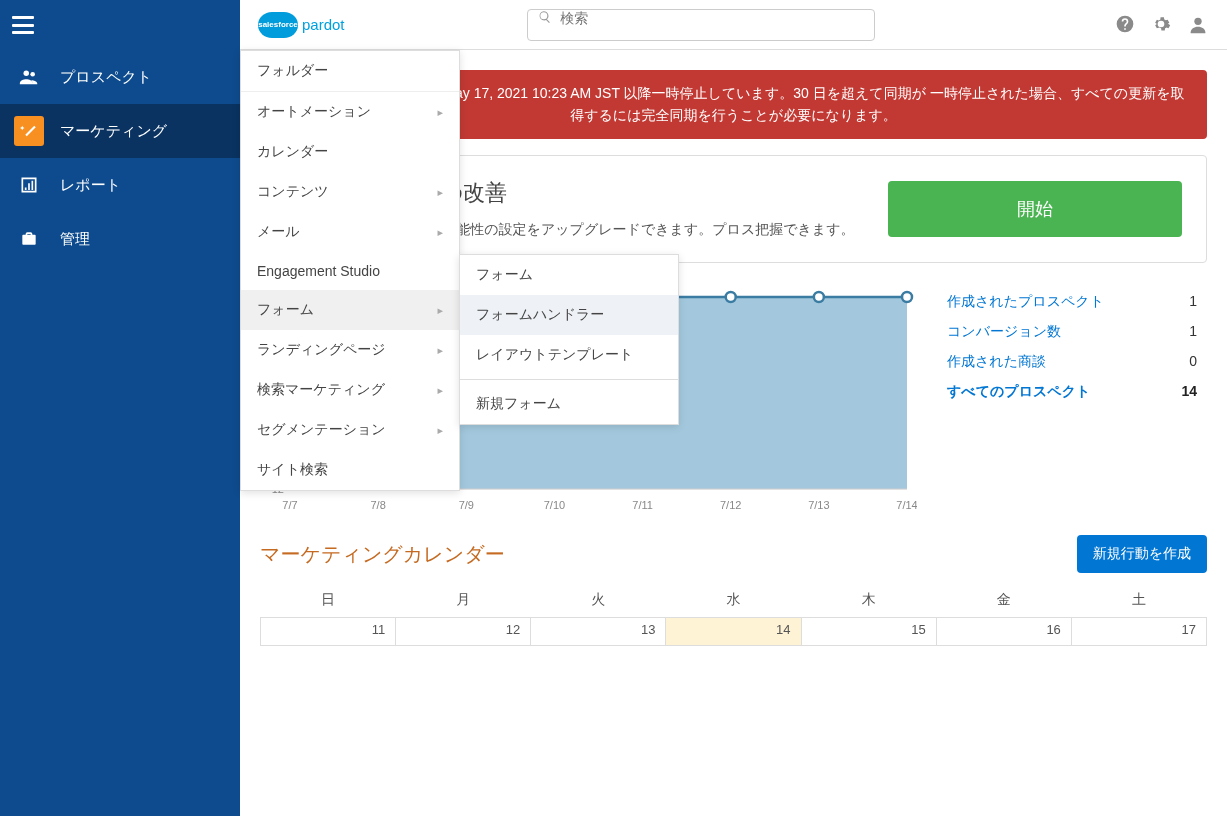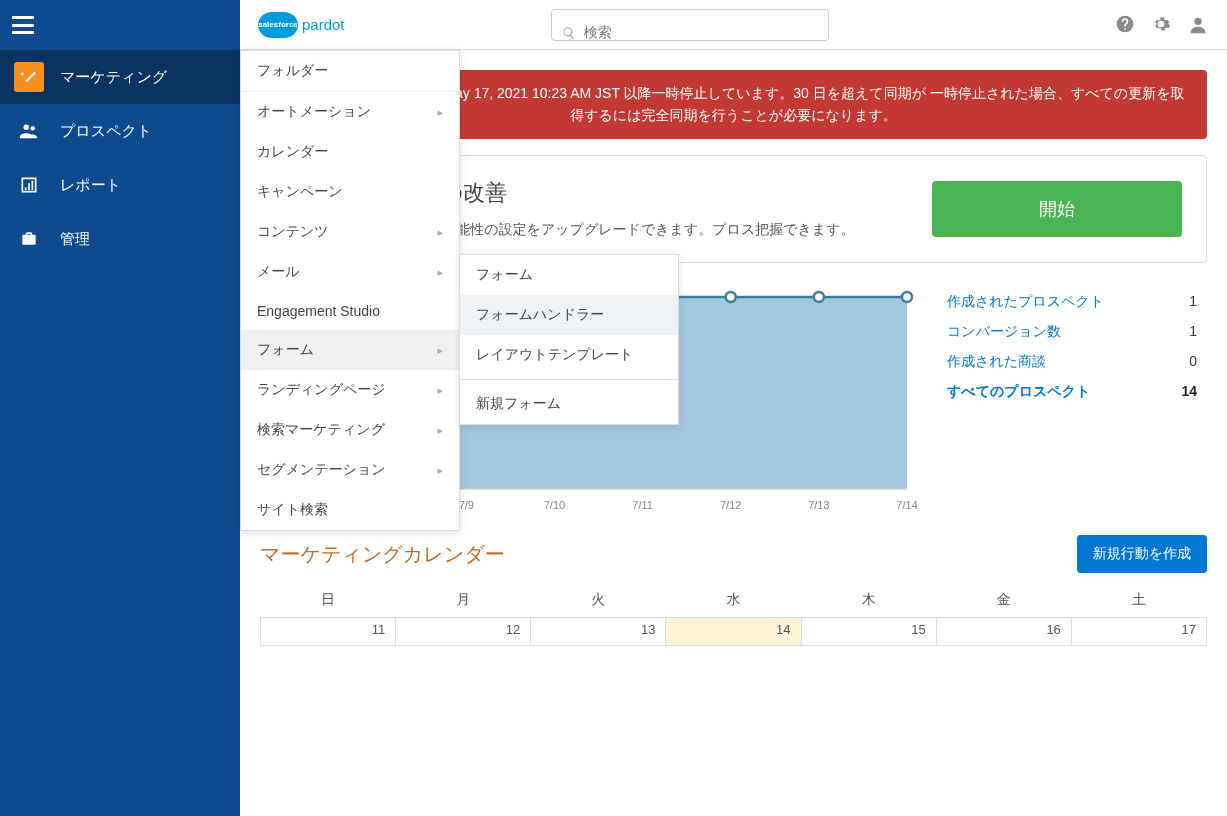--- a/index.html
+++ b/index.html
@@ -18,32 +18,32 @@
 .side-icon svg { fill: #fff; }
 .dropdown-caret { position: absolute; right: -8px; top: 50%; transform: translateY(-50%); width: 0; height: 0; border-top: 8px solid transparent; border-bottom: 8px solid transparent; border-left: 8px solid #0a3362; }
 
 
 .main { flex: 1; display: flex; flex-direction: column; position: relative; }
 .topbar { height: 50px; border-bottom: 1px solid #ddd; display: flex; align-items: center; padding: 0 18px; gap: 30px; }
 .logo { display: flex; align-items: center; gap: 4px; }
 .sf-cloud { width: 40px; height: 26px; background: #009cdb; border-radius: 14px 14px 14px 14px / 13px 13px 13px 13px; position: relative; display:flex; align-items:center; justify-content:center; color:#fff; font-size:8px; font-weight:bold;}
 .pardot-text { color:#00a1e0; font-size:15px; font-weight:400; }
 .search-wrap { margin-left: auto; margin-right: auto; }
-.search { width: 278px; height: 32px; border: 1px solid #ccc; border-radius: 4px; display: flex; align-items: flex-end; padding: 0 10px; color: #888; gap:8px;margin-left:48px; }
+.search { width: 348px; height: 32px; border: 1px solid #ccc; border-radius: 4px; display: flex; align-items: flex-start; padding: 0 10px; color: #888; gap:8px;margin-left:48px; }
 .search input { border: none; outline: none; flex:1; font-size:14px; color:#555; }
 .top-icons { display: flex; gap: 16px; margin-left: auto; color:#8a8a8a; }
 .top-icons svg { fill:#8a8a8a; }
 
 .content { flex:1; padding: 20px; overflow: hidden; position: relative; }
 .alert { background: #c23934; color:#fff; border-radius:4px; padding: 12px 20px; font-size: 14px; text-align:center; line-height:1.6; margin-bottom:16px; }
 .card { border:1px solid #ddd; border-radius:4px; padding: 22px 24px; display:flex; align-items:center; gap:20px; margin-bottom:24px; }
 .card-body { flex:1; }
 .card h2 { font-size: 22px; color:#444; font-weight: 400; margin-bottom:10px;}
 .card p { color:#555; font-size:14px; line-height:1.6; }
-.btn-start { background:#4bb452; color:#fff; border:none; border-radius:4px; width:250px; height:56px; font-size:18px; cursor:pointer; }
+.btn-start { background:#4bb452; color:#fff; border:none; border-radius:4px; width:294px; height:56px; font-size:18px; cursor:pointer; }
 
 .chart-row { display:flex; gap:20px; align-items:flex-start; }
 .chart-area { flex:1; position:relative; height:230px; }
 .chart-svg { width:100%; height:230px; }
 .stats { width:270px; font-size:14px; }
 .stat-row { display:flex; justify-content:space-between; padding:6px 10px; }
 .stat-row a { color:#0176d3; text-decoration:none; }
 .stat-row.bold { font-weight:bold; color:#222;}
 .stat-row.bold span:first-child{ color:#0176d3;}
 
@@ -74,38 +74,38 @@
 <div class="app">
 
   <div class="sidebar">
     <div class="side-top">
       <div class="hamburger">
           <span></span>
           <span></span>
           <span></span>
         </div>
     </div>
-    <div class="side-item active">
-      <div class="side-icon orange">
-        <svg width="18" height="18" viewBox="0 0 24 24">
-            <path d="M7 17l10-10 2 2L9 19l-2-2zm12-12l2 2-2 2-2-2 2-2zM3 5l1 2 2 1-2 1-1 2-1-2-2-1 2-1 1-2z"></path>
-          </svg>
-      </div>
-      <span>マーケティング</span>
-      <div class="dropdown-caret"></div>
-    </div>
     <div class="side-item">
       <div class="side-icon">
         <svg width="22" height="22" viewBox="0 0 24 24">
             <circle cx="9" cy="8" r="3"></circle>
             <circle cx="16" cy="9" r="2.5"></circle>
             <path d="M2 19c0-3 4-4.5 7-4.5s7 1.5 7 4.5v1H2v-1zm14 1v-1c0-1.4-.6-2.6-1.6-3.5 3 .1 6.6 1.4 6.6 3.5v1h-5z"></path>
           </svg>
       </div>
       <span>プロスペクト</span>
+    </div>
+    <div class="side-item active">
+      <div class="side-icon orange">
+        <svg width="18" height="18" viewBox="0 0 24 24">
+            <path d="M7 17l10-10 2 2L9 19l-2-2zm12-12l2 2-2 2-2-2 2-2zM3 5l1 2 2 1-2 1-1 2-1-2-2-1 2-1 1-2z"></path>
+          </svg>
+      </div>
+      <span>マーケティング</span>
+      <div class="dropdown-caret"></div>
     </div>
     <div class="side-item">
       <div class="side-icon">
         <svg width="20" height="20" viewBox="0 0 24 24">
             <path d="M3 3h18v18H3V3zm2 2v14h14V5H5zm2 10h2v3H7v-3zm4-5h2v8h-2v-8zm4-3h2v11h-2V7z"></path>
           </svg>
       </div>
       <span>レポート</span>
     </div>
     <div class="side-item">
@@ -152,23 +152,20 @@
       <div class="fly-item">
           <span>フォルダー</span>
         </div>
       <div class="fly-sep"></div>
       <div class="fly-item">
           <span>オートメーション</span>
           <span class="fly-arrow">▸</span>
         </div>
       <div class="fly-item">
           <span>カレンダー</span>
-        </div>
-      <div class="fly-item">
-          <span>キャンペーン</span>
         </div>
       <div class="fly-item">
           <span>コンテンツ</span>
           <span class="fly-arrow">▸</span>
         </div>
       <div class="fly-item">
           <span>メール</span>
           <span class="fly-arrow">▸</span>
         </div>
       <div class="fly-item">

